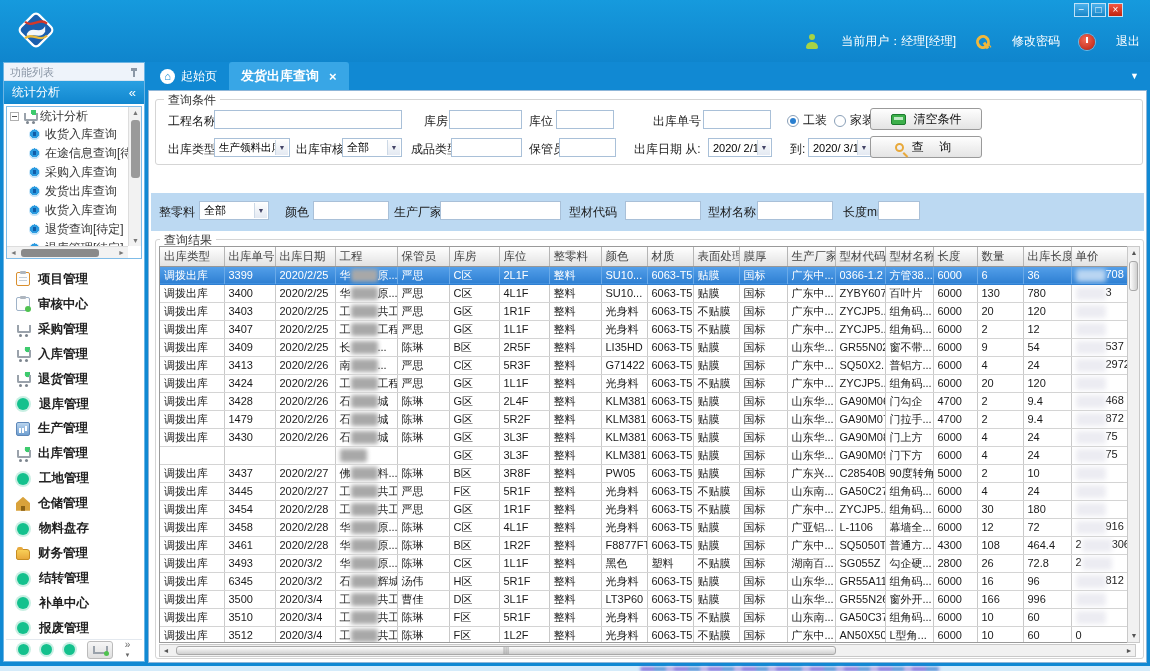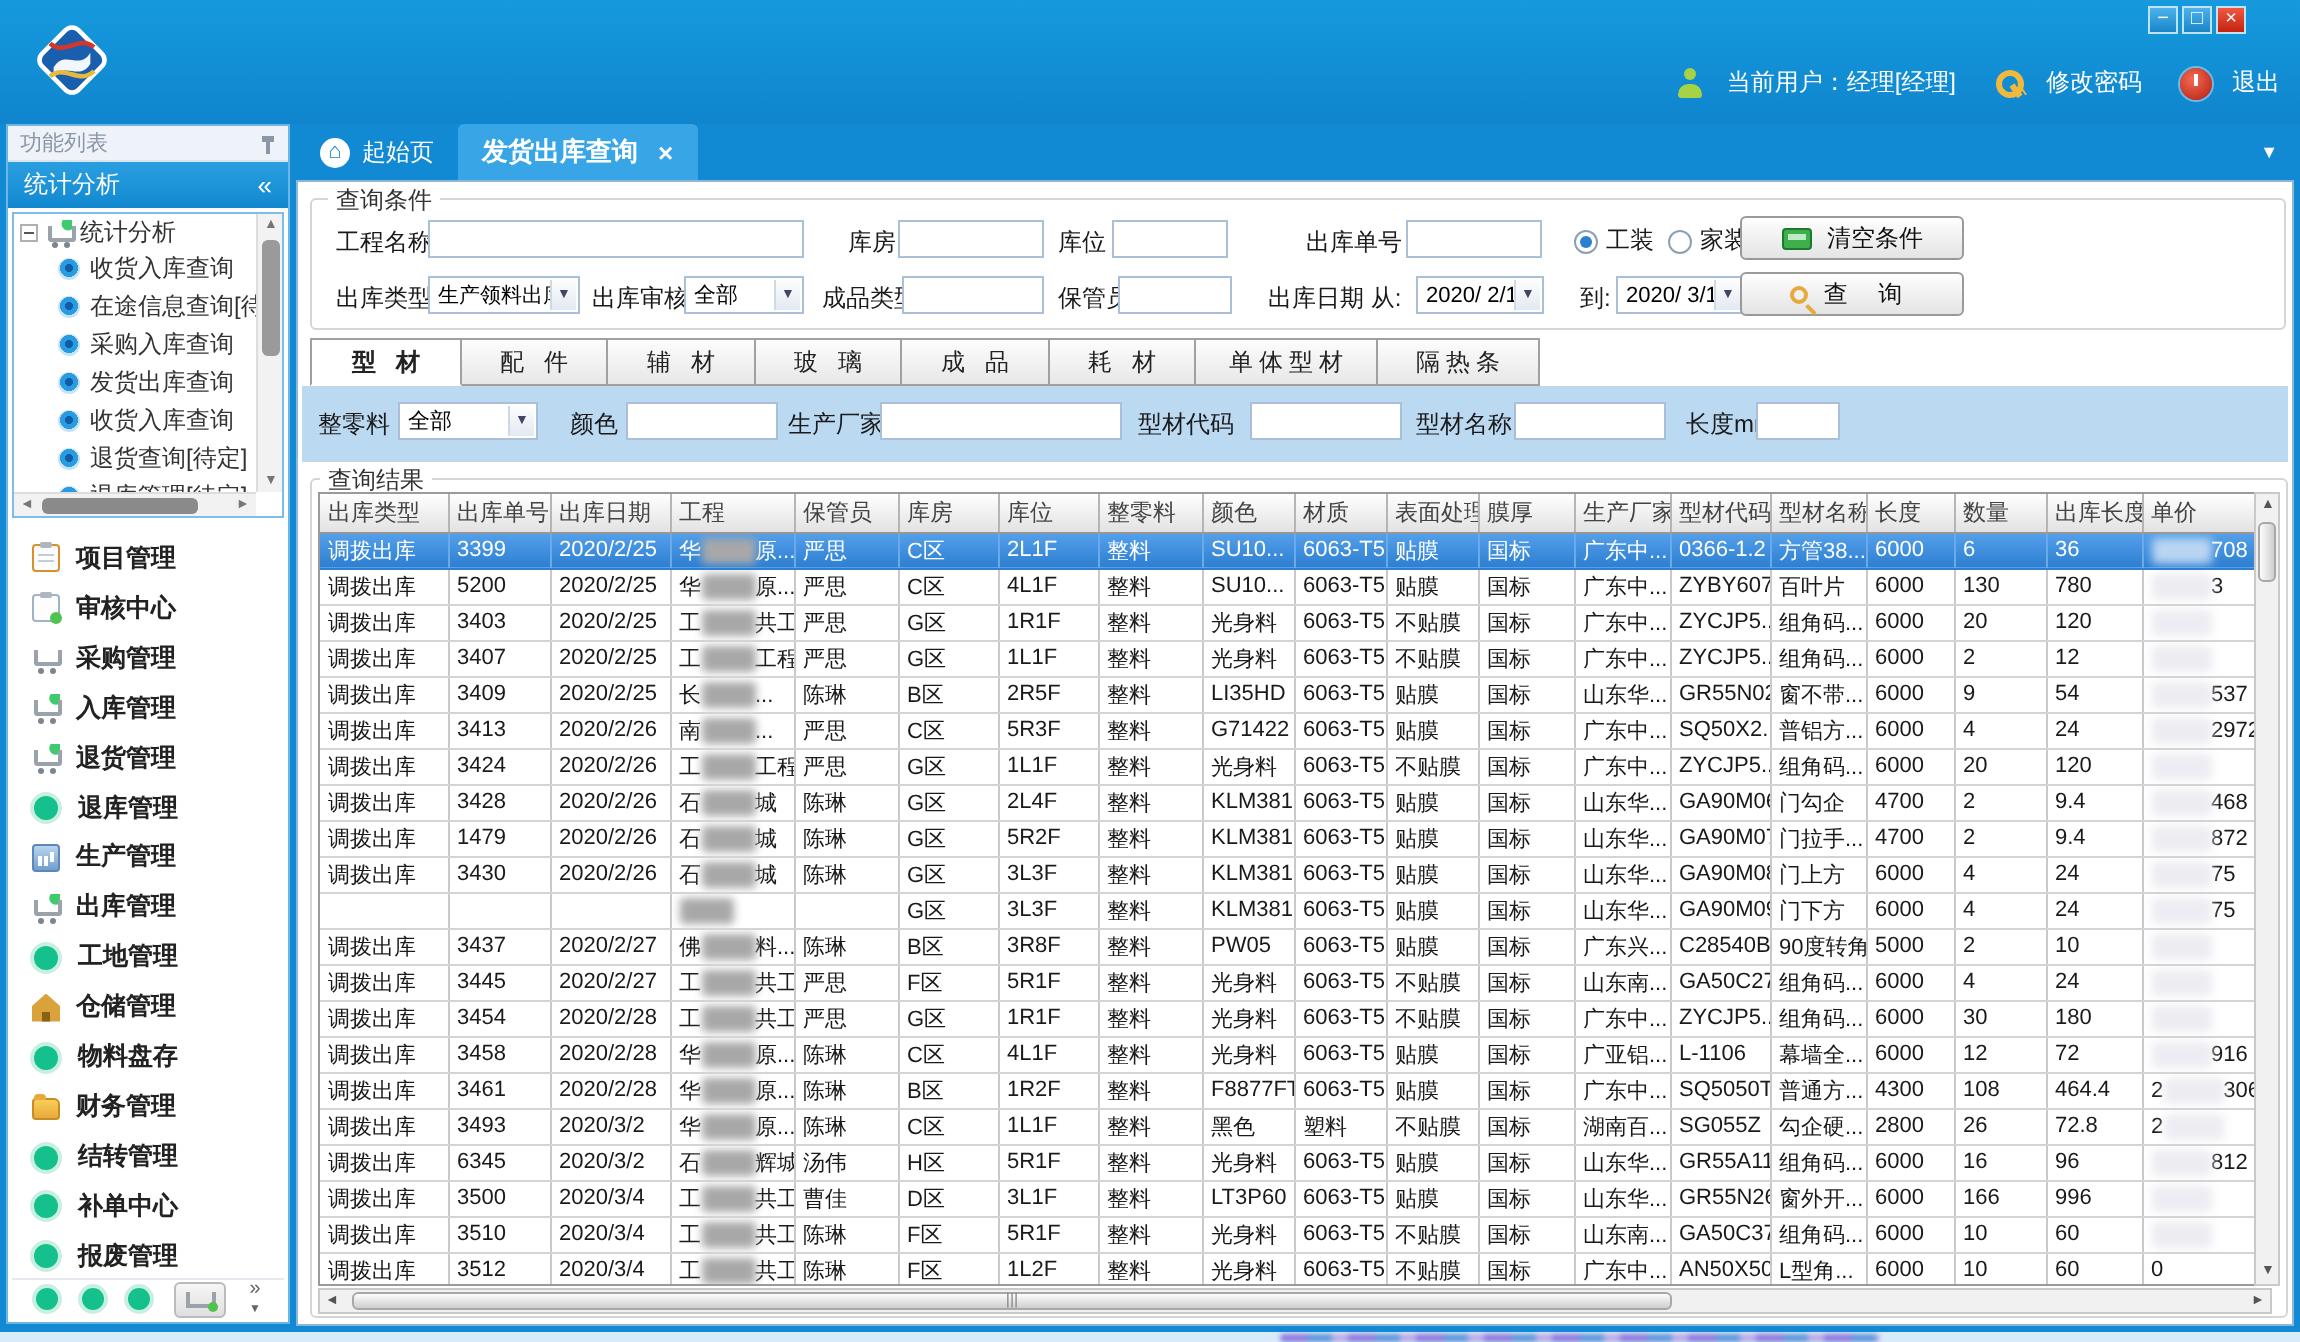--- a/index.html
+++ b/index.html
@@ -12,21 +12,21 @@
     background:linear-gradient(#169add,#0f85cd); }
   .logo { position:absolute; left:14px; top:8px; width:44px; height:44px; }
   .app-title { position:absolute; left:66px; top:12px; color:#fff; font-size:27px; font-weight:bold;
     letter-spacing:1px; text-shadow:1px 2px 2px rgba(0,60,120,.55); }
   .winctl { position:absolute; top:3px; right:27px; display:flex; gap:2px; }
   .winbtn { width:15px; height:14px; font-size:10px; line-height:12px; text-align:center;
     color:#fff; background:linear-gradient(#4db2ec,#1886c8); border:1px solid #bfe2f7; cursor:pointer; }
   .winbtn.close { background:linear-gradient(#f4573f,#c1230f); }
   .userbar { position:absolute; top:33px; right:10px; display:flex; align-items:center; gap:7px;
     color:#fff; font-size:12px; }
-  .userbar .grp { display:flex; align-items:center; gap:10px; margin-left:12px; cursor:pointer; }
+  .userbar .grp { display:flex; align-items:center; gap:21px; margin-left:12px; cursor:pointer; }
   .person { position:relative; width:16px; height:15px; }
   .person::before { content:""; position:absolute; left:5px; top:0; width:6px; height:6px; border-radius:50%; background:#a6d344; }
   .person::after { content:""; position:absolute; left:2px; bottom:0; width:12px; height:7px; border-radius:6px 6px 2px 2px; background:#a6d344; }
   .key { position:relative; width:16px; height:16px; transform:rotate(-35deg); }
   .key::before { content:""; position:absolute; left:1px; top:1px; width:8px; height:8px; border-radius:50%; border:3px solid #f0b83c; }
   .key::after { content:""; position:absolute; left:7px; top:9px; width:3px; height:7px; background:#f0b83c; box-shadow:3px 2px 0 -1px #f0b83c; }
   .power { position:relative; width:16px; height:16px; border-radius:50%;
     background:radial-gradient(circle at 40% 35%, #f26a55, #b71c0c); box-shadow:0 0 0 1px #ffffff66; }
   .power::before { content:""; position:absolute; left:7px; top:3px; width:2px; height:6px; background:#fff; }
 
@@ -383,30 +383,20 @@
         <div class="combo" style="left:652px;top:38px;width:64px">
           <span>2020/ 3/16</span>
           <span class="arrow">▼</span>
         </div>
         <div class="btn" style="left:714px;top:36px;width:112px;letter-spacing:6px">
           <span class="mag"></span>
           <span>查 询</span>
         </div>
       </div>
 
-      <div class="mtabs">
-          <div class="mtab active" style="width: 76px; letter-spacing: 10px; padding-left: 10px;">型材</div>
-          <div class="mtab" style="width: 73px; letter-spacing: 10px; padding-left: 10px;">配件</div>
-          <div class="mtab" style="width: 74px; letter-spacing: 10px; padding-left: 10px;">辅材</div>
-          <div class="mtab" style="width: 73px; letter-spacing: 10px; padding-left: 10px;">玻璃</div>
-          <div class="mtab" style="width: 74px; letter-spacing: 10px; padding-left: 10px;">成品</div>
-          <div class="mtab" style="width: 73px; letter-spacing: 10px; padding-left: 10px;">耗材</div>
-          <div class="mtab" style="width: 91px; letter-spacing: 3px; padding-left: 3px;">单体型材</div>
-          <div class="mtab" style="width: 81px; letter-spacing: 3px; padding-left: 3px;">隔热条</div>
-        </div>
       <div class="filterband">
         <span class="fld-label" style="left:8px;top:11px">整零料</span>
         <div class="combo" style="left:48px;top:8px;width:70px">
           <span>全部</span>
           <span class="arrow">▼</span>
         </div>
         <span class="fld-label" style="left:134px;top:11px">颜色</span>
         <input class="inp" style="left: 162px; top: 8px; width: 76px;">
         <span class="fld-label" style="left:243px;top:11px">生产厂家</span>
         <input class="inp" style="left: 289px; top: 8px; width: 121px;">
@@ -486,21 +476,21 @@
                   <td>0366-1.2</td>
                   <td>方管38...</td>
                   <td>6000</td>
                   <td>6</td>
                   <td>36</td>
                   <td><span class="rd rd-w"></span>708</td>
                   <td>308</td>
                 </tr>
                 <tr>
                   <td>调拨出库</td>
-                  <td>5200</td>
+                  <td>3400</td>
                   <td>2020/2/25</td>
                   <td>华<span class="rd rd-b"></span>原...</td>
                   <td>严思</td>
                   <td>C区</td>
                   <td>4L1F</td>
                   <td>整料</td>
                   <td>SU10...</td>
                   <td>6063-T5</td>
                   <td>贴膜</td>
                   <td>国标</td>

